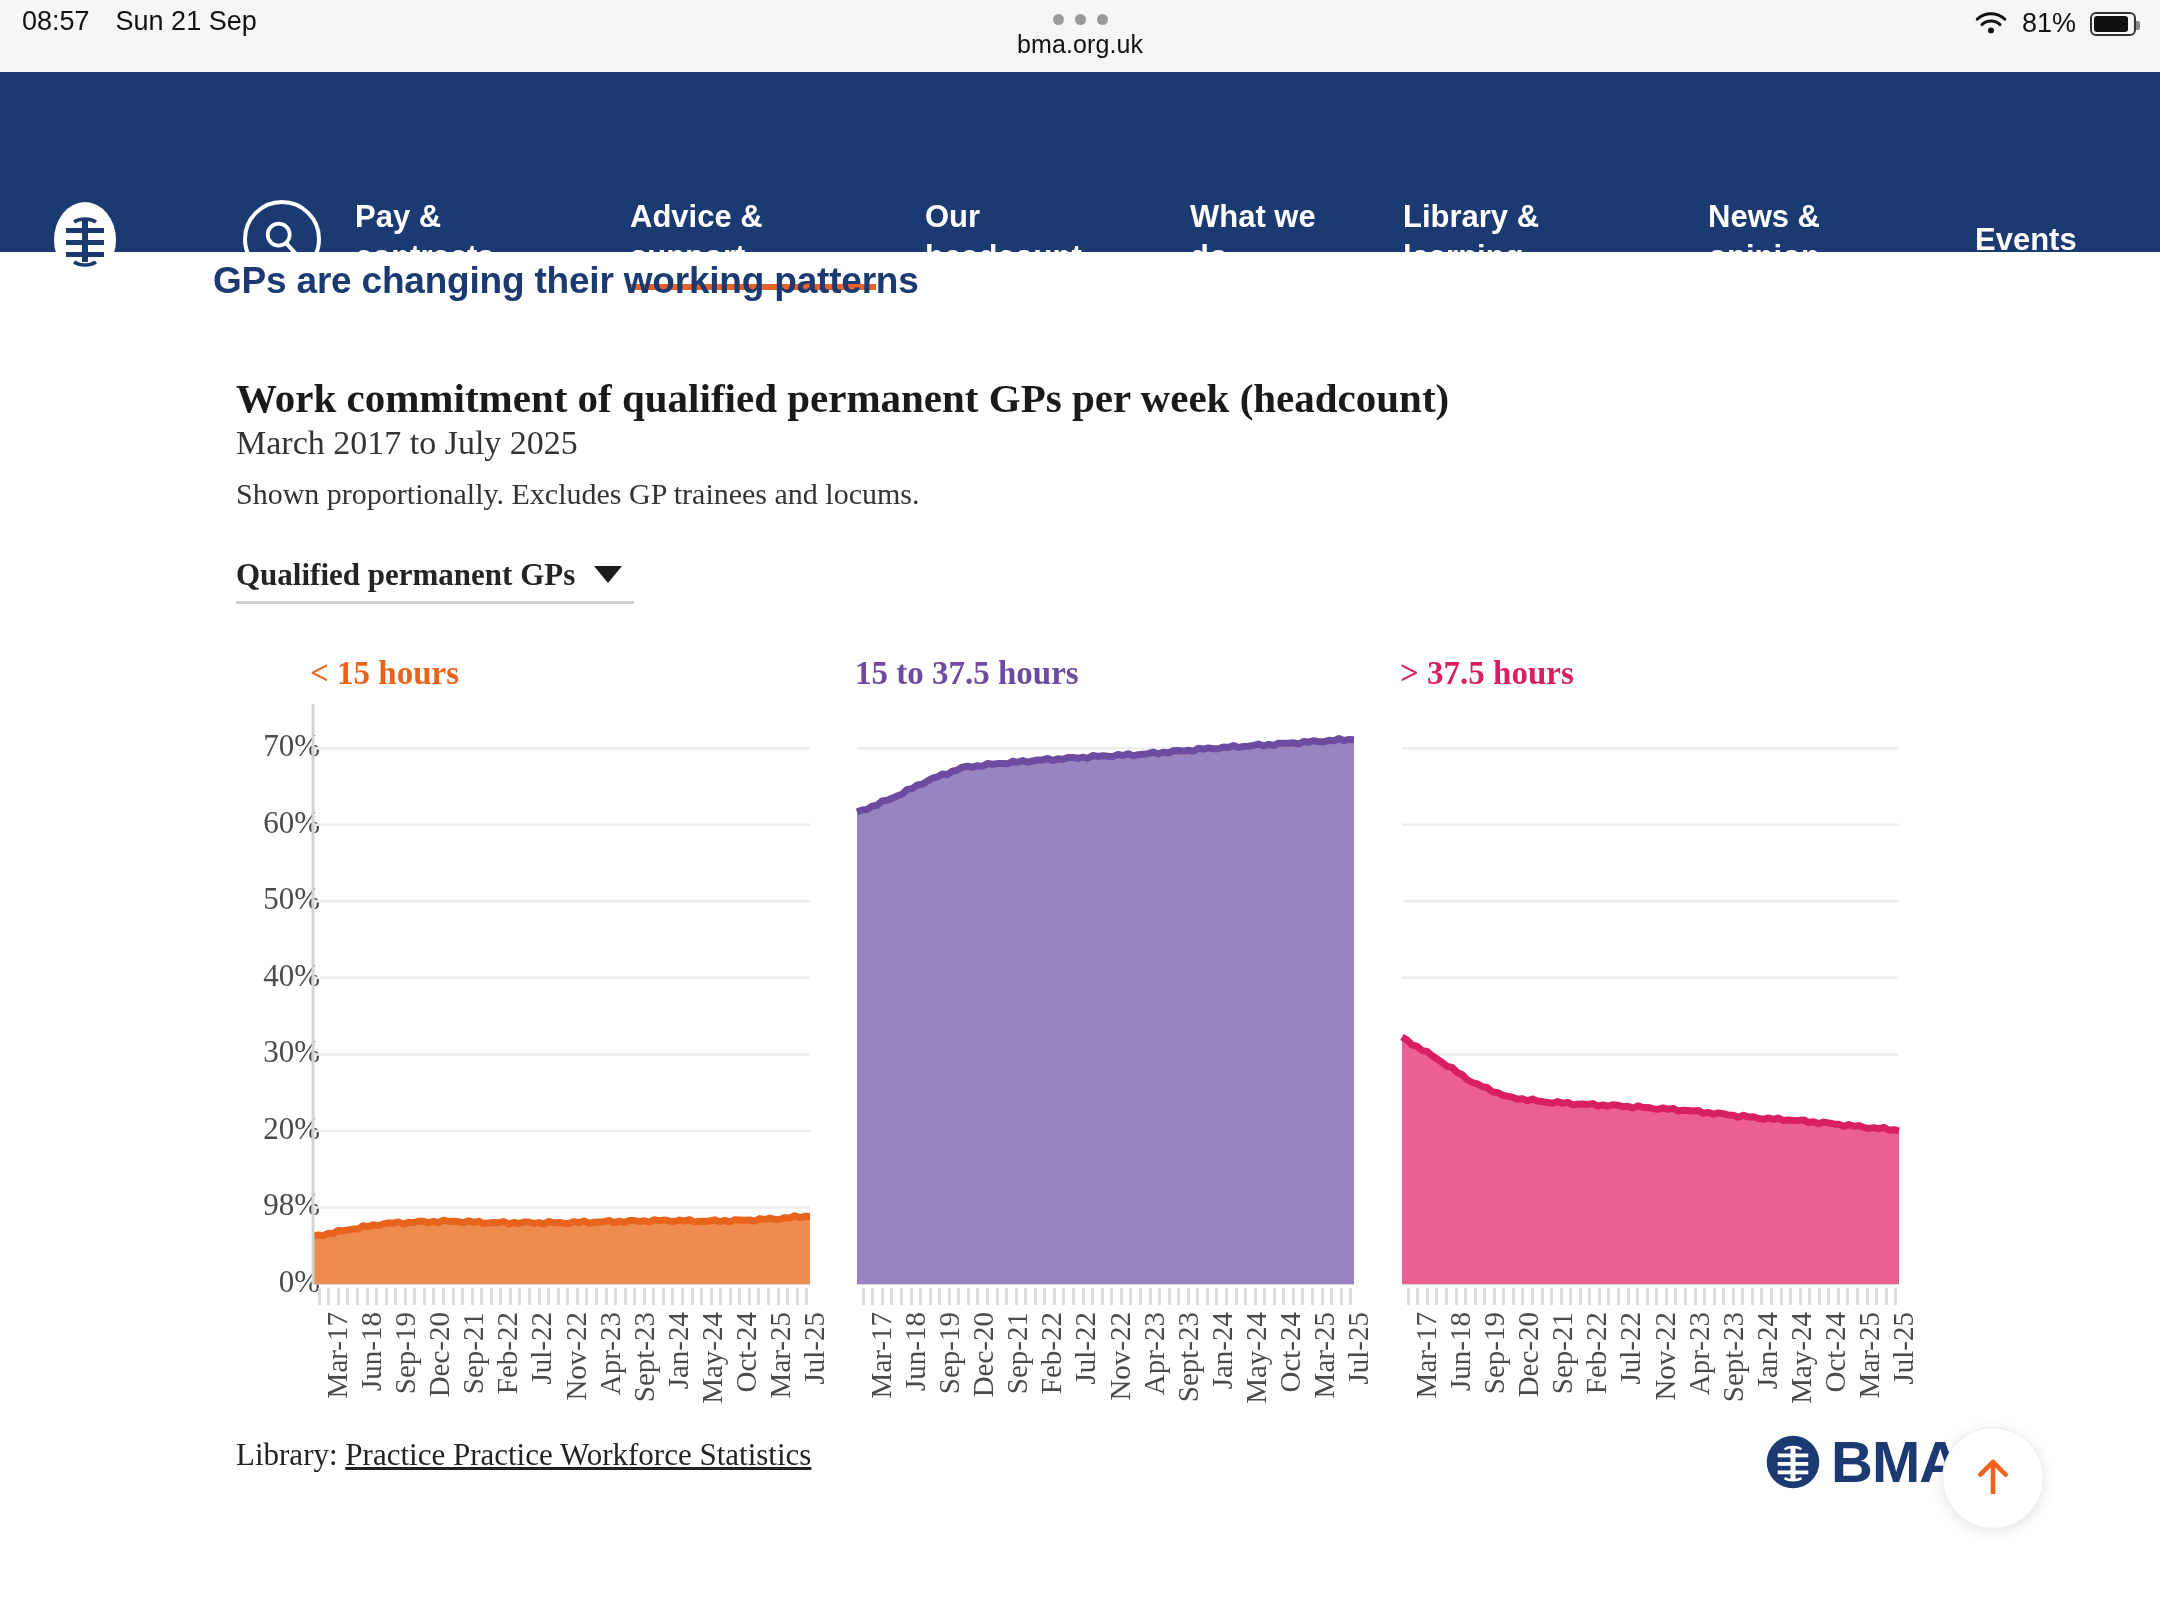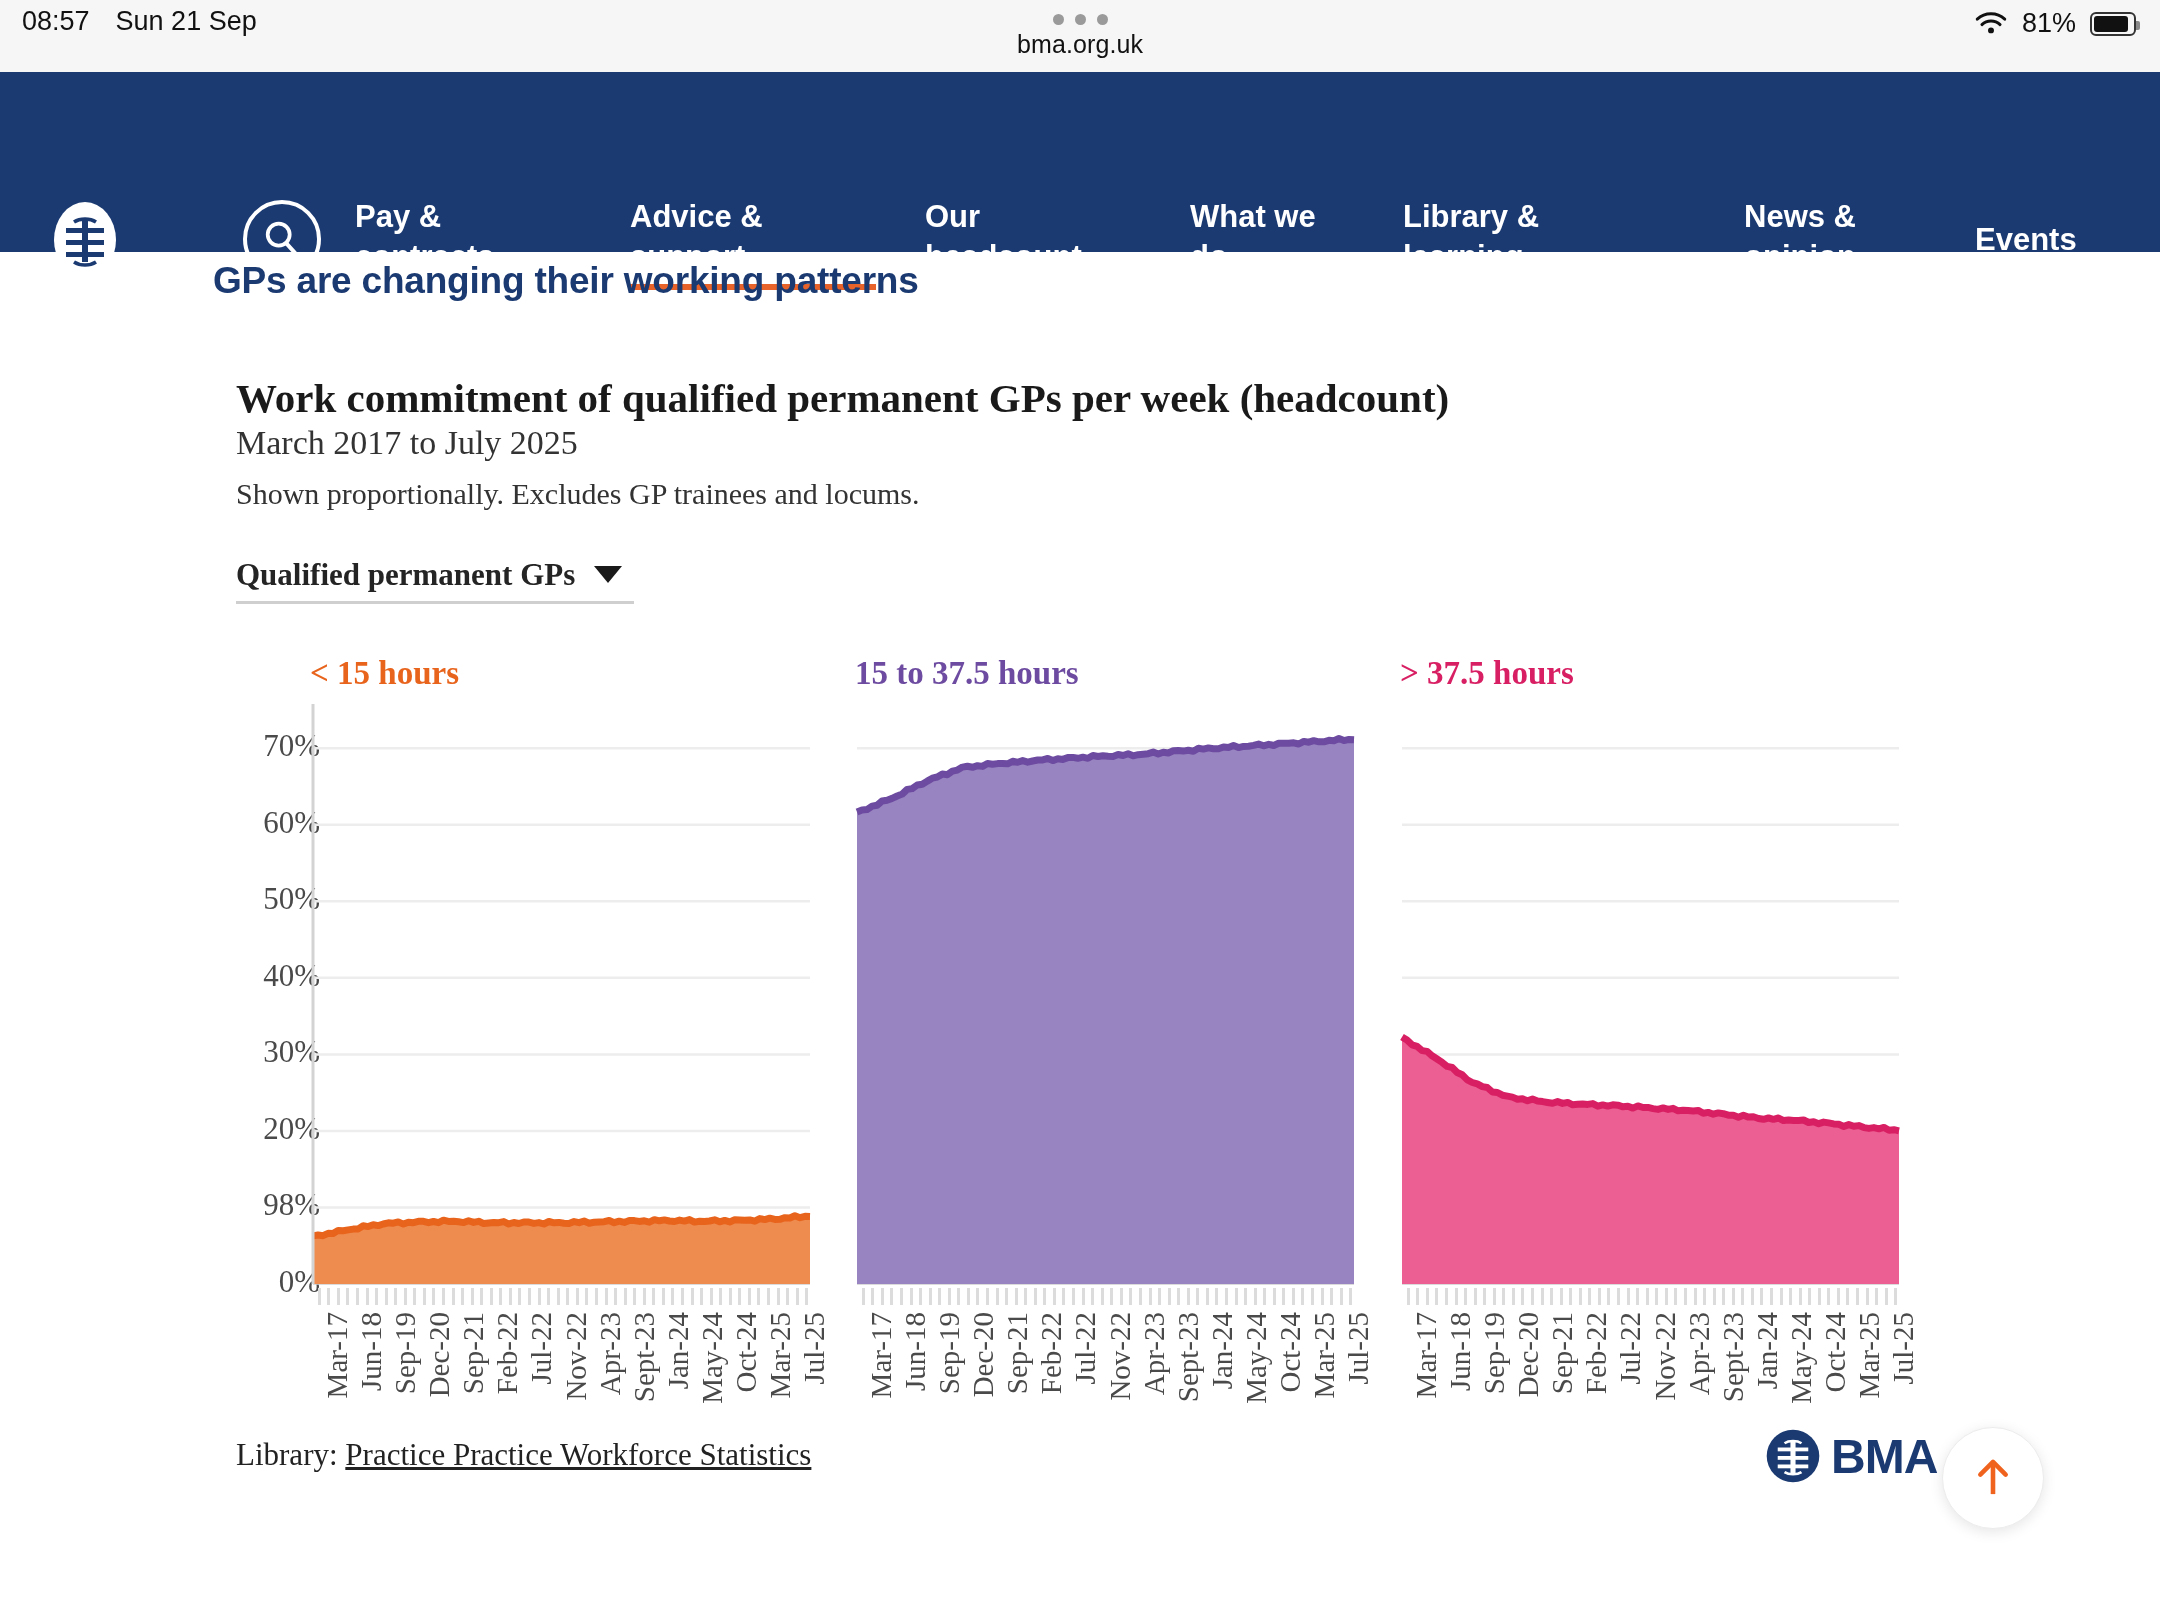--- a/index.html
+++ b/index.html
@@ -134,21 +134,21 @@
   .source {
     position: absolute; left: 236px; top: 1437px;
     font-family: "Liberation Serif", serif; font-size: 31px; color: #222;
   }
   .source a { color: #222; text-decoration: underline; }
   .bma-footer {
     position: absolute; left: 1765px; top: 1428px;
     display: flex; align-items: center; gap: 10px;
   }
   .bma-footer-text {
-    font-size: 48px; font-weight: bold; color: #1b3a72; letter-spacing: -1px;
+    font-size: 58px; font-weight: bold; color: #1b3a72; letter-spacing: -1px;
   }
   .scrolltop {
     position: absolute; left: 1942px; top: 1427px;
     width: 102px; height: 102px; border-radius: 50%;
     background: #fff; border: 1px solid #ececec;
     box-shadow: 0 3px 14px rgba(0,0,0,0.10);
     display: flex; align-items: center; justify-content: center;
   }
 </style>
 </head>
@@ -215,21 +215,21 @@
 headcount</span>
   </div>
   <div class="nav-item" style="left:1190px;">
     <span style="white-space:pre-line">What we
 do</span>
   </div>
   <div class="nav-item" style="left:1403px;">
     <span style="white-space:pre-line">Library &amp;
 learning</span>
   </div>
-  <div class="nav-item" style="left:1744px;text-align:center;">
+  <div class="nav-item" style="left:1708px;text-align:center;">
     <span style="white-space:pre-line">News &amp;
 opinion</span>
   </div>
   <div class="nav-item" style="left:1975px; top:148px;">
     <span style="white-space:pre-line">Events</span>
   </div>
 </div>
 
 <div class="page">
   <div class="section-heading">GPs are changing their working patterns</div>

